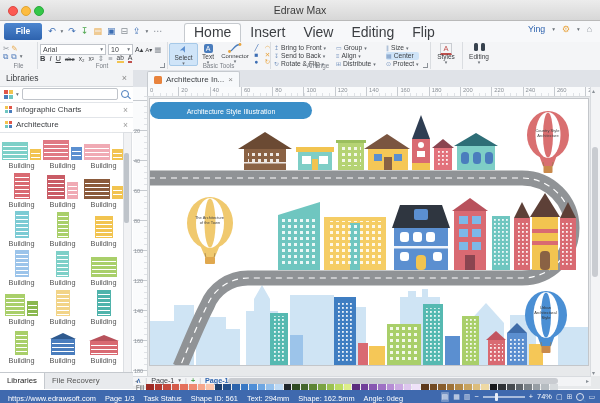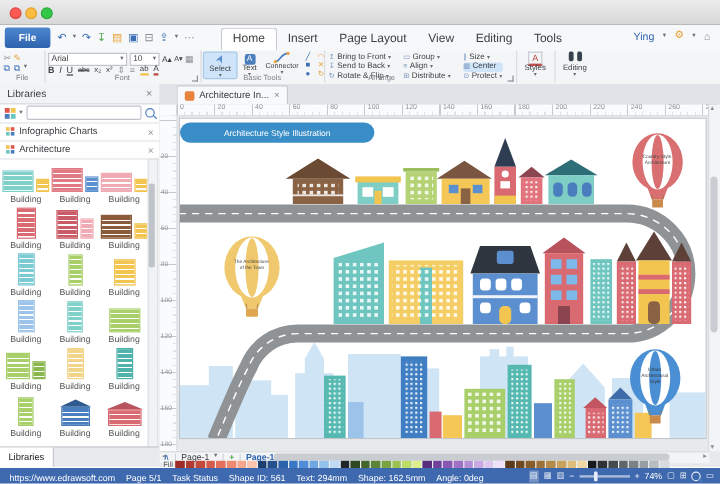--- a/index.html
+++ b/index.html
@@ -12,21 +12,21 @@
             border-bottom:1px solid #b9b9b9}
   .light{width:8px;height:8px;border-radius:50%;top:6px}
   .title{width:100%;text-align:center;top:4px;font-size:10.5px;color:#3c3c3c}
   
   .tabrow{left:0;top:21px;width:600px;height:21px;background:#f7f8fa}
   .filebtn{left:4px;top:2px;width:38px;height:17px;border-radius:2.5px;
            background:linear-gradient(#4d86cf,#2e63ae);color:#fff;font-size:8.5px;
            text-align:center;line-height:17px;font-weight:bold}
   .qat{left:48px;top:3px;display:flex;align-items:center;gap:5px;font-size:9px}
   .qat span{line-height:14px}
-  .tabs{left:184px;top:2px;display:flex;height:19px;font-size:10px}
+  .tabs{left:184px;top:2px;display:flex;height:19px;font-size:14px}
   .tab{padding:0 9px;line-height:19px}
   .tab.active{background:#fff;border:1px solid #c6cacf;border-bottom:none;border-radius:3px 3px 0 0;line-height:17px}
   .acct{right:8px;top:3px;display:flex;align-items:center;gap:7px;font-size:8.8px}
   
   .ribbon{left:0;top:42px;width:600px;height:28px;background:#f4f5f7;border-bottom:1px solid #c9ccd1}
   .grp{position:absolute;top:0;height:27px;border-right:1px solid #dadde1}
   .grp-label{position:absolute;bottom:0;left:0;width:100%;text-align:center;font-size:6.3px;color:#7a7f86;line-height:6.5px}
   .mini{font-size:7.5px;line-height:9px}
   .row1{position:absolute;top:2px;left:3px;display:flex;align-items:center;gap:2px}
   .row2{position:absolute;top:12px;left:3px;display:flex;align-items:center;gap:3px;font-size:7.5px}
@@ -112,43 +112,43 @@
   .binoc::before{left:0}.binoc::after{right:0}
   .launcher{position:absolute;right:2px;bottom:1px;width:4px;height:4px;border-right:1px solid #8a9097;border-bottom:1px solid #8a9097}
 </style>
 </head>
 <body>
 
 <div class="abs titlebar">
   <span class="abs light" style="left:8px;background:#fc5a52;border:.5px solid #dd4a44"></span>
   <span class="abs light" style="left:21px;background:#fdbc40;border:.5px solid #e0a431"></span>
   <span class="abs light" style="left:34px;background:#33c748;border:.5px solid #2aa93c"></span>
+  <span class="abs title">Edraw Max</span>
 </div>
 
 <div class="abs tabrow">
   <div class="abs filebtn">File</div>
   <div class="abs qat">
     <span class="blue">↶</span>
       <span class="caret">▾</span>
     <span class="blue">↷</span>
     <span class="green">↧</span>
     <span class="orange">▤</span>
     <span class="blue">▣</span>
     <span class="gray">⊟</span>
     <span class="blue">⇪</span>
       <span class="caret">▾</span>
     <span class="gray">⋯</span>
   </div>
   <div class="abs tabs">
     <span class="tab active">Home</span>
     <span class="tab">Insert</span>
-    <span class="tab">Page Layout</span>
     <span class="tab">View</span>
     <span class="tab">Editing</span>
-    <span class="tab">Tools</span>
+    <span class="tab">Flip</span>
   </div>
   <div class="abs acct">
     <span style="color:#2e63ae">Ying</span>
       <span class="caret">▾</span>
     <span class="orange">⚙</span>
       <span class="caret">▾</span>
     <span class="gray">⌂</span>
   </div>
 </div>
 
@@ -455,20 +455,21 @@
           </div>
         </div>
         <div class="lib-lab">Building</div>
       </div>
     </div>
   <div class="sb-scroll">
     <div class="sb-thumb" style="top:20px;height:70px"></div>
   </div>
   <div class="sb-tabs">
     <span class="sb-tab active">Libraries</span>
+    <span class="sb-tab">File Recovery</span>
   </div>
 </div>
 
 <div class="abs canvas">
   <div class="doctabs">
     <div class="doctab">
       <span class="docicon"></span>
       <span>Architecture In...</span>
       <span style="color:#888">×</span>
     </div>
@@ -777,21 +778,21 @@
       <span class="sw" style="background: rgb(95, 101, 107);"></span>
       <span class="sw" style="background: rgb(122, 129, 135);"></span>
       <span class="sw" style="background: rgb(151, 158, 164);"></span>
       <span class="sw" style="background: rgb(182, 188, 193);"></span>
       <span class="sw" style="background: rgb(214, 218, 221);"></span>
     </span>
 </div>
 
 <div class="abs statusbar">
   <span>https://www.edrawsoft.com</span>
-  <span>Page 5/1</span>
+  <span>Page 1/3</span>
   <span>Task Status</span>
   <span>Shape ID: 561</span>
   <span>Text: 294mm</span>
   <span>Shape: 162.5mm</span>
   <span>Angle: 0deg</span>
   <span class="sb-right">
     <span class="sb-ico on">▤</span>
     <span class="sb-ico">▦</span>
     <span class="sb-ico">▥</span>
     <span>−</span>

